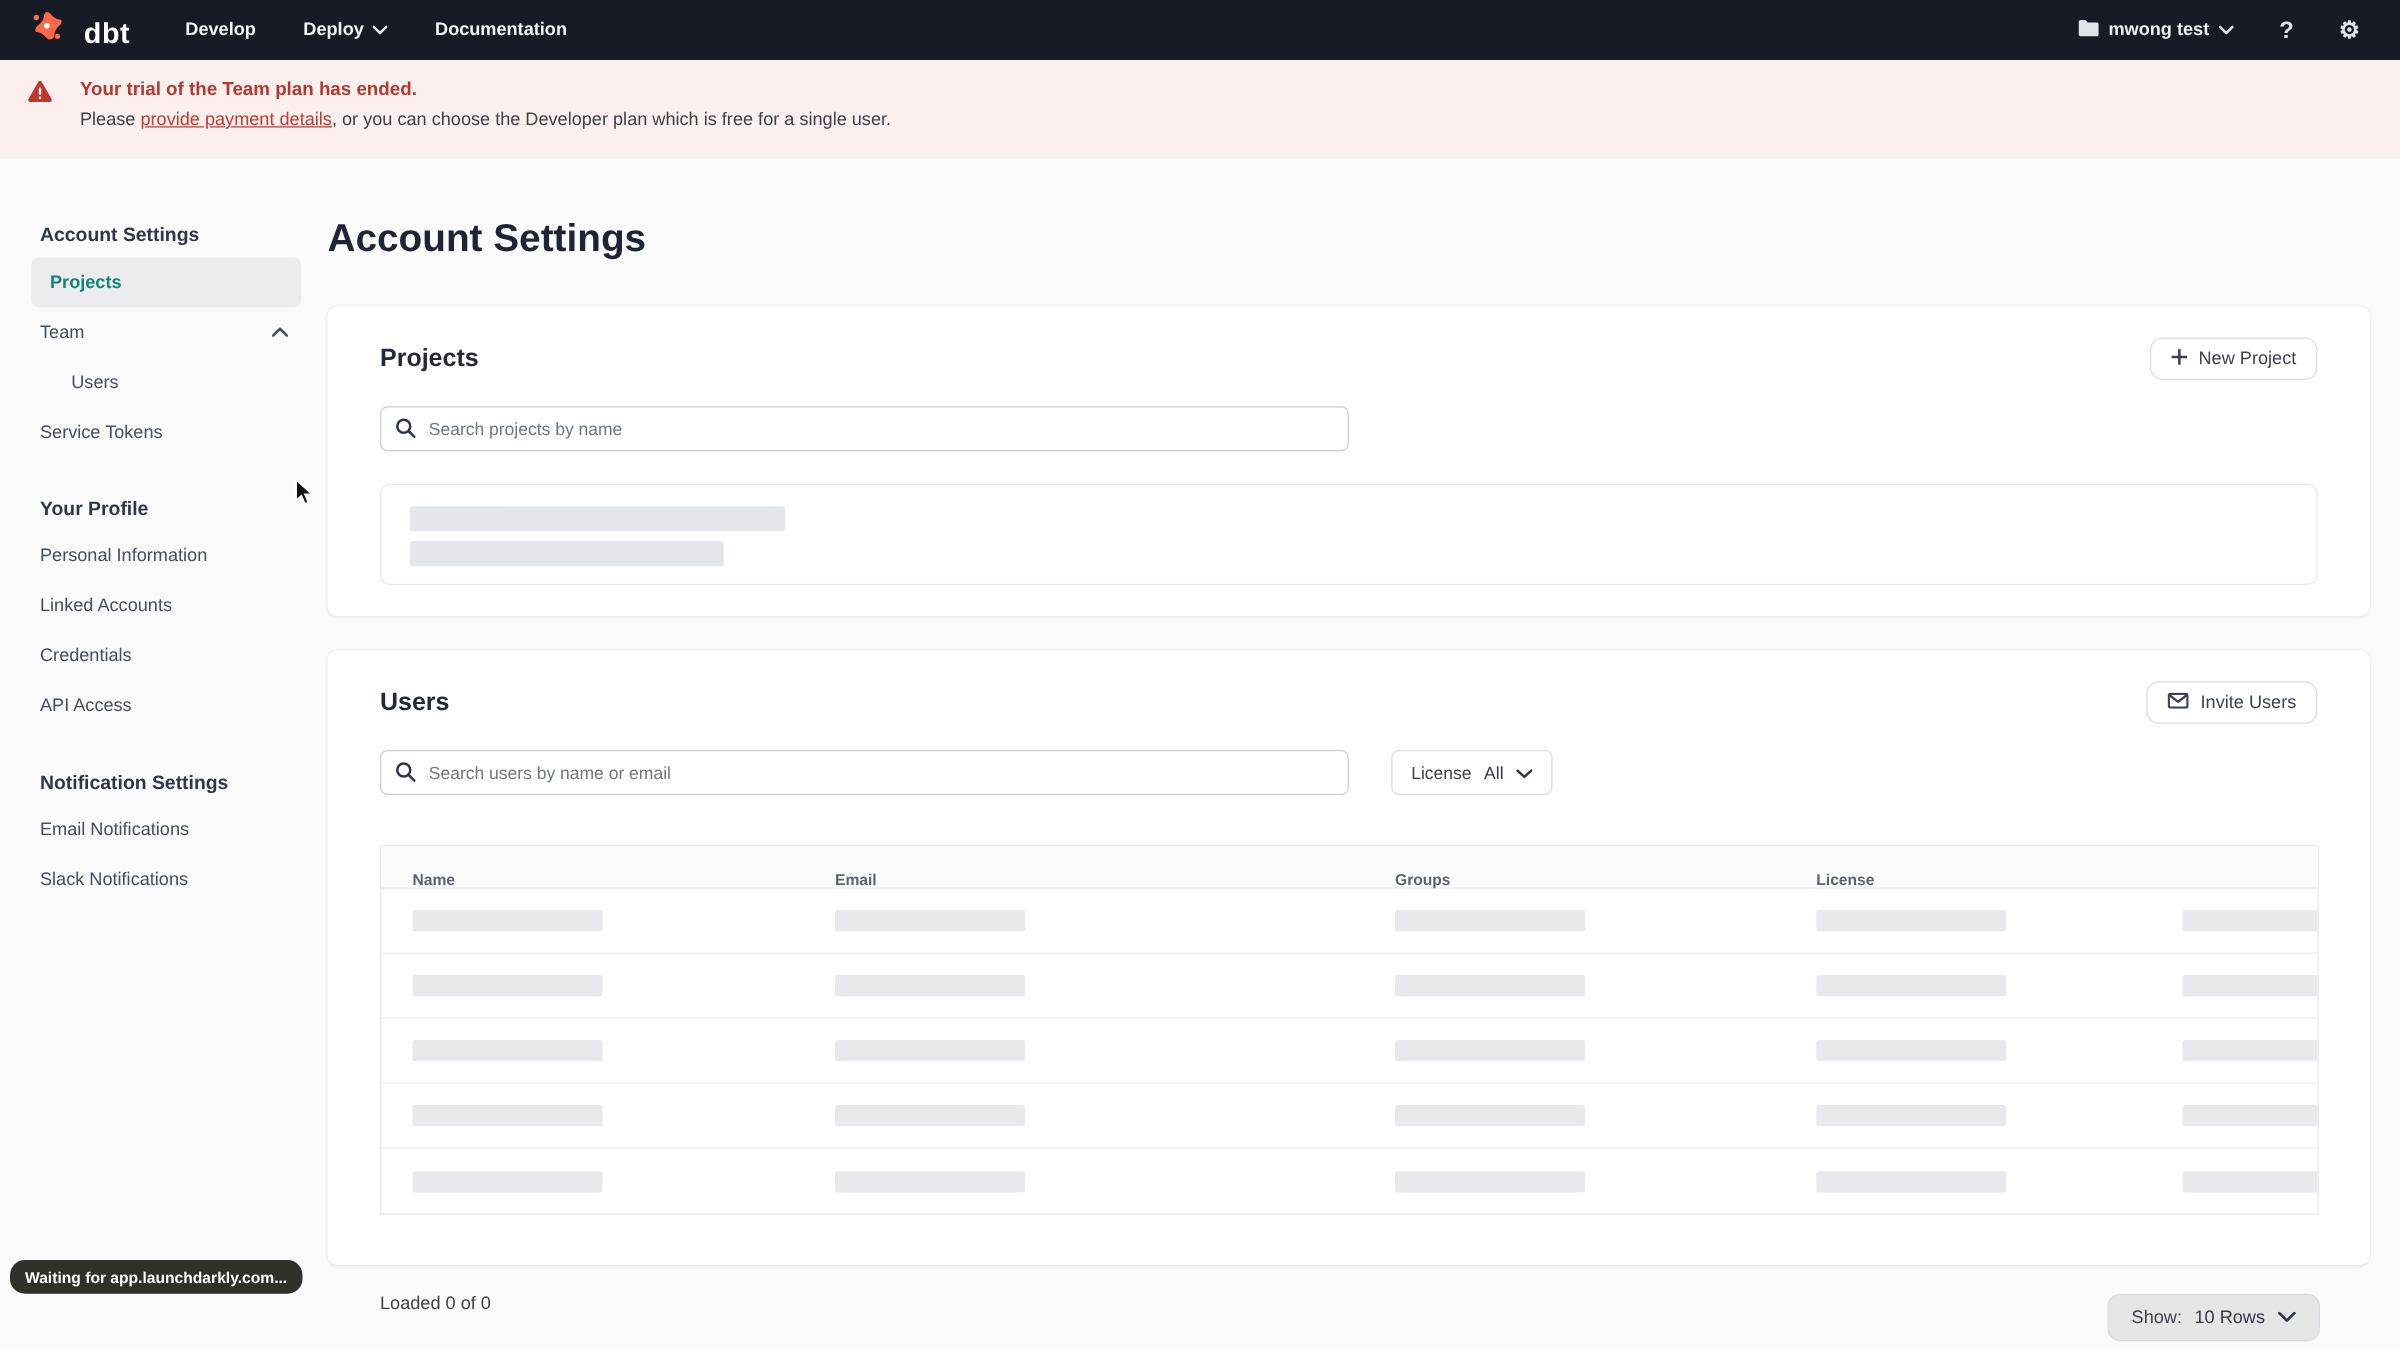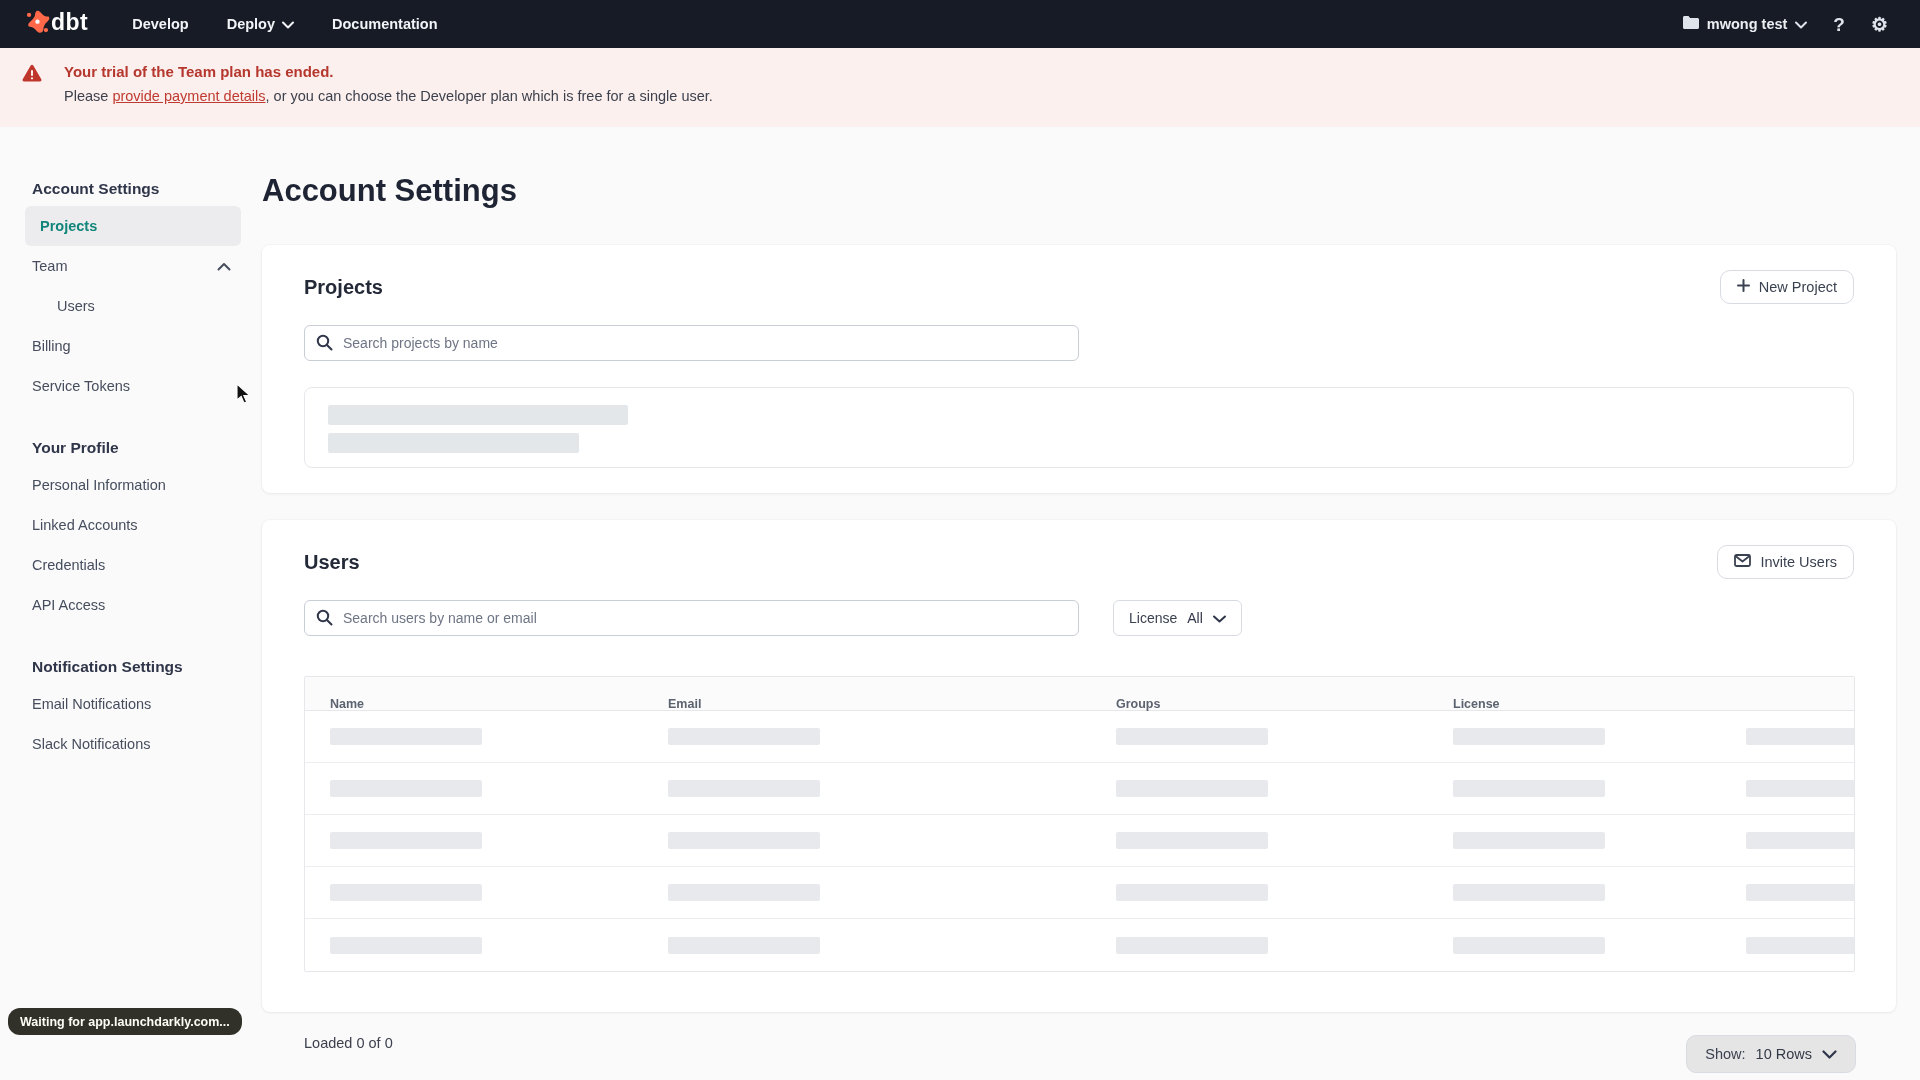--- a/index.html
+++ b/index.html
@@ -9,25 +9,25 @@
     background:#fafafa;
     color:#3c414d;
     position:relative;
   }
   
   .navbar {
     height:48px; background:#161b26;
     display:flex; align-items:center;
     padding:0 32px 0 24px;
   }
-  .logo { display:flex; align-items:flex-start; gap:0; margin-right:44px; cursor:pointer; }
+  .logo { display:flex; align-items:flex-end; gap:16px; margin-right:44px; cursor:pointer; }
   .logo-text { color:#fff; font-size:23px; font-weight:bold; letter-spacing:.5px; }
   .nav-links { display:flex; align-items:center; gap:38px; }
   .nav-link { color:#f2f4f7; font-size:14.5px; font-weight:bold; text-decoration:none; display:flex; align-items:center; gap:7px; cursor:pointer; }
-  .nav-right { margin-left:auto; display:flex; gap:26px; }
+  .nav-right { margin-left:auto; display:flex; gap:36px; }
   .account-switcher { display:flex; align-items:center; gap:8px; color:#eceef2; font-size:14.5px; font-weight:bold; cursor:pointer; }
   .icon-btn { color:#dfe3ea; font-size:19px; font-weight:bold; cursor:pointer; line-height:1; }
   .chev { display:inline-block; }
   
   .banner {
     height:79px; background:#fcf0ee;
     padding:13px 24px 0 22px;
     display:flex; gap:22px;
   }
   .banner-icon { flex:0 0 auto; margin-top:3px; }
@@ -192,21 +192,20 @@
     <div class="side-item active">Projects</div>
     <div class="side-item">
       <span>Team</span>
       <span class="chevron-up">
         <svg width="14" height="9" viewBox="0 0 14 9">
             <path d="M1.5 7.5 7 2 12.5 7.5" fill="none" stroke="#464d5e" stroke-width="2" stroke-linecap="round" stroke-linejoin="round"></path>
           </svg>
       </span>
     </div>
     <div class="side-item indent">Users</div>
-    <div class="side-item">Billing</div>
     <div class="side-item">Service Tokens</div>
   </div>
   <div class="side-section">
     <div class="side-heading">Your Profile</div>
     <div class="side-item">Personal Information</div>
     <div class="side-item">Linked Accounts</div>
     <div class="side-item">Credentials</div>
     <div class="side-item">API Access</div>
   </div>
   <div class="side-section">

